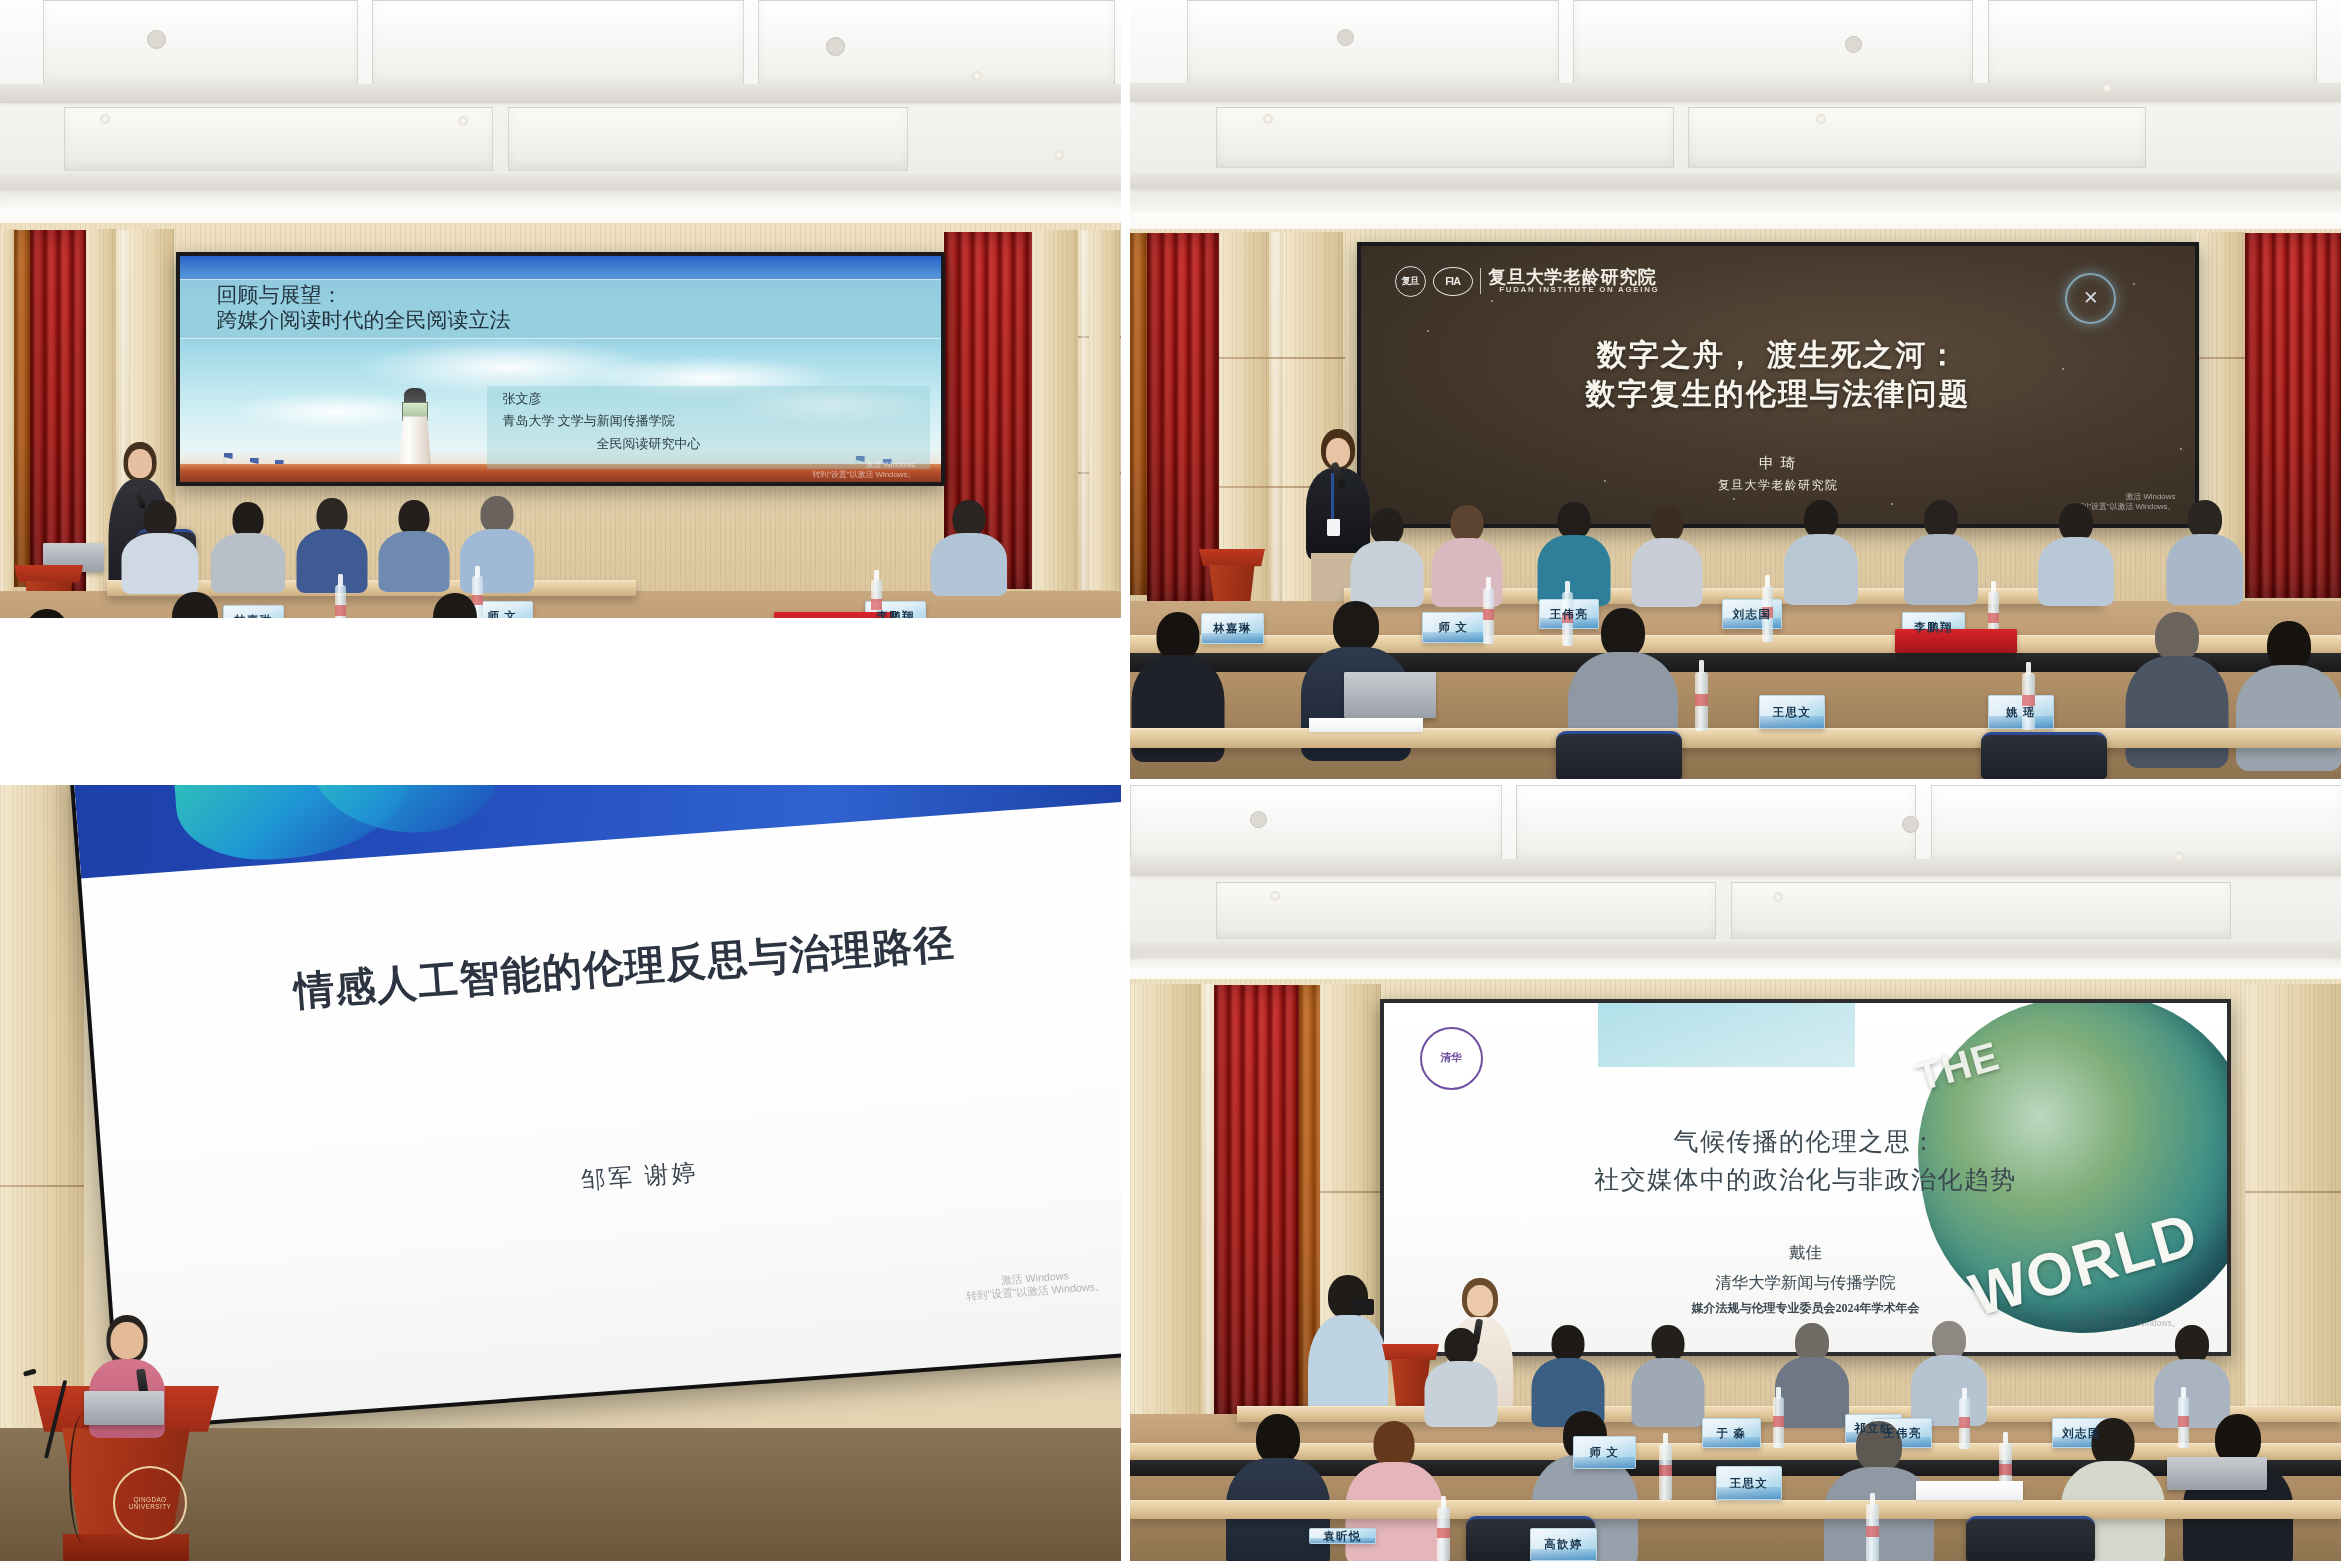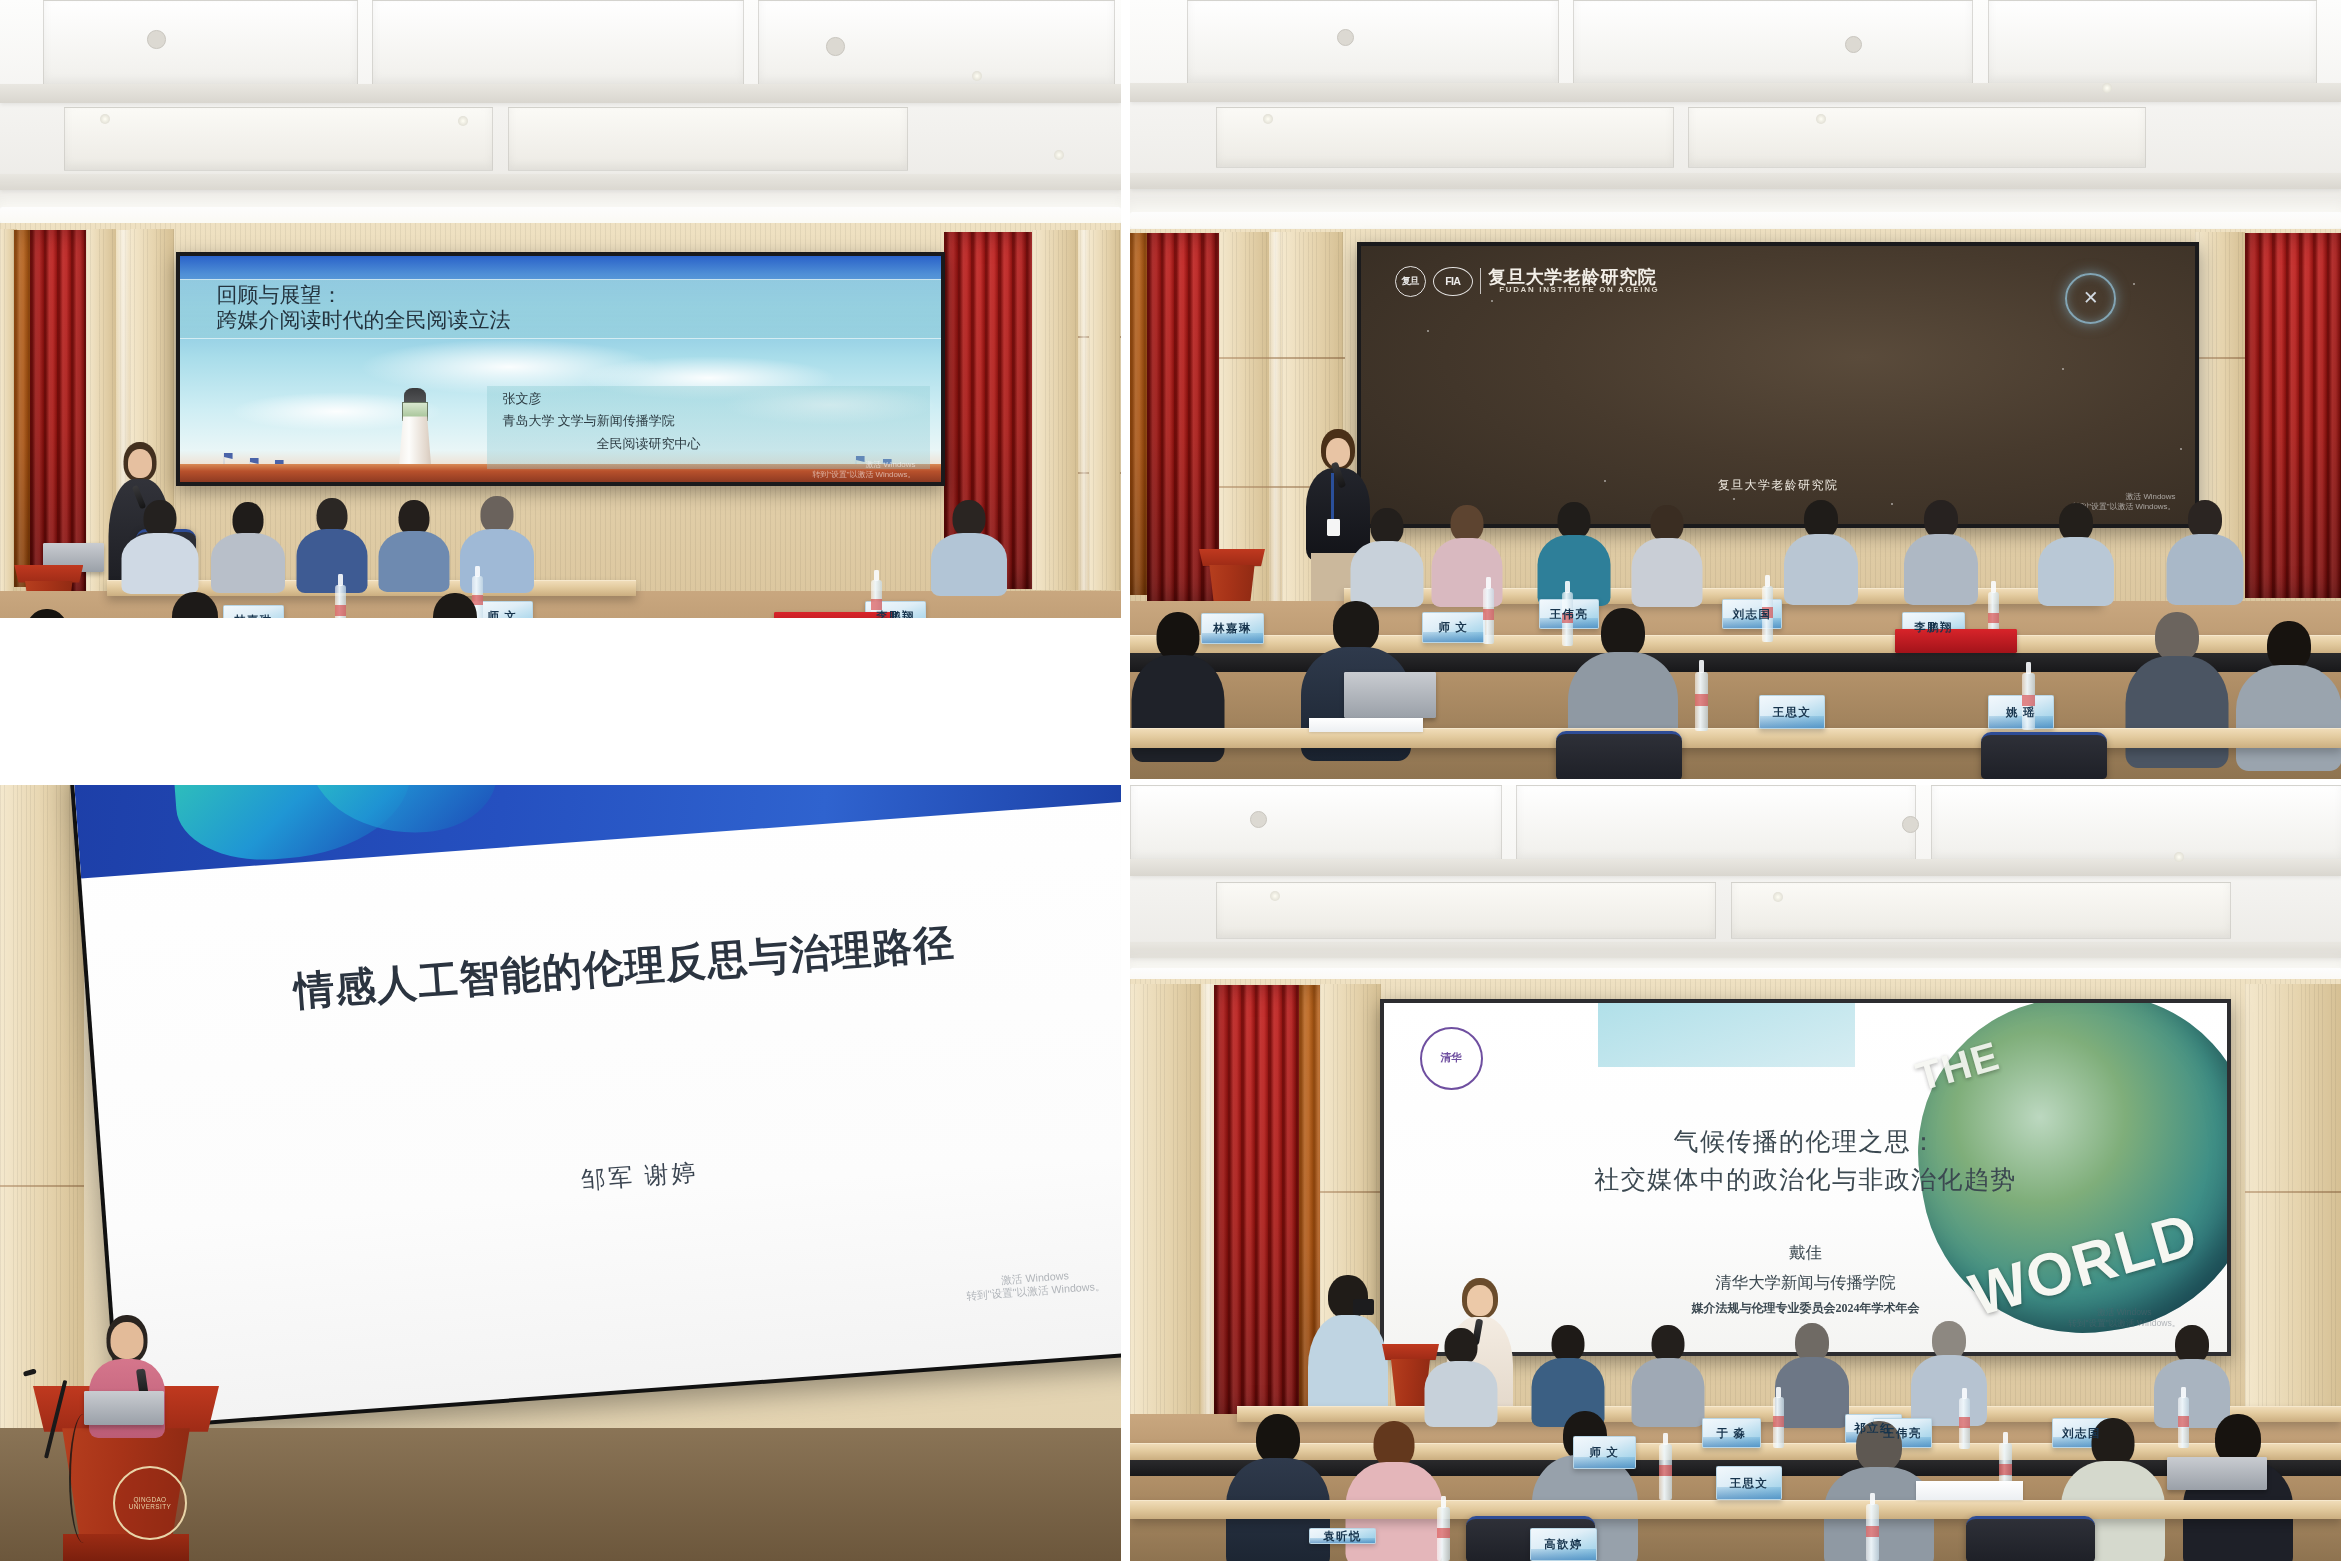--- a/index.html
+++ b/index.html
@@ -665,21 +665,24 @@
             <div class="fudan-seal oval">FIA</div>
             <div class="fudan-divider"></div>
             <div class="fudan-textblock">
               <div class="fudan-cn">复旦大学老龄研究院</div>
               <div class="fudan-en">FUDAN INSTITUTE ON AGEING</div>
             </div>
           </div>
 
           <div class="dark-ring" style="right:79px;top:27px;width:51px;height:51px">✕</div>
 
-
+          <div class="dark-title" style="top:89px;font-size:30px">数字之舟， 渡生死之河：
+数字复生的伦理与法律问题</div>
+
+          <div class="dark-author" style="top:206px;font-size:15px">申 琦</div>
           <div class="dark-author" style="top:230px;font-size:12px">复旦大学老龄研究院</div>
 
           <div class="winmark" style="right:20px;bottom:13px;font-size:7.9px;text-align:right">激活 Windows
 转到"设置"以激活 Windows。</div>
         </div>
       </div>
 
       <div class="person" style="left:174px;top:429px;width:67px;height:179px">
         <div class="p-head" style="top:0;width:34px;height:41px;background:#4a3018"></div>
         <div class="p-head" style="top:8.6px;width:24px;height:29px;background:#e8c4a4"></div>

